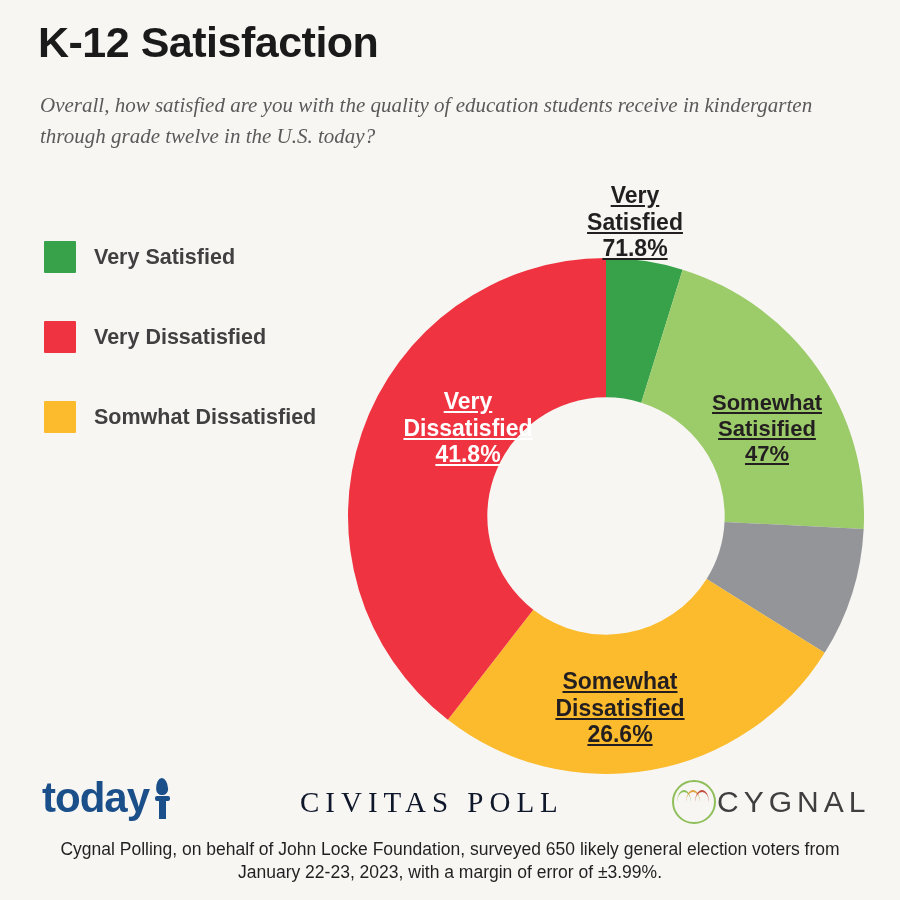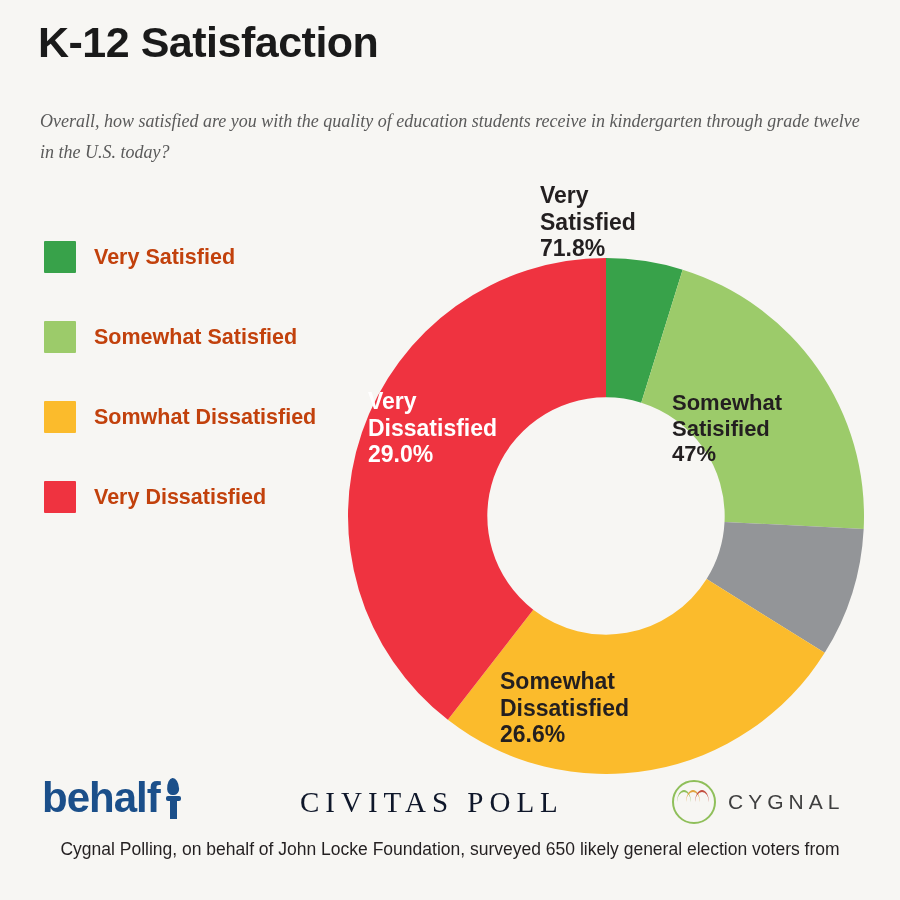--- a/index.html
+++ b/index.html
@@ -29,24 +29,23 @@
     letter-spacing: -0.5px;
     color: #1a1a1a;
   }
   .subtitle {
     position: absolute;
     left: 40px;
     top: 90px;
     width: 830px;
     font-family: "Liberation Serif", serif;
     font-style: italic;
-    font-size: 18px;
+    font-size: 21px;
     line-height: 31px;
     color: #5a5a5a;
-    margin-top: 16px;
   }
   .legend {
     position: absolute;
     left: 44px;
     top: 228px;
     width: 330px;
   }
   .legend-item {
     display: flex;
     align-items: center;
@@ -56,37 +55,39 @@
   .legend-swatch {
     width: 32px;
     height: 32px;
     flex: 0 0 32px;
     border-radius: 1px;
   }
   .legend-label {
     margin-left: 18px;
     font-size: 21.5px;
     font-weight: bold;
-    color: #c2410c;
+    color: #404040;
     white-space: nowrap;
   }
   .donut-wrap {
     position: absolute;
     left: 348px;
     top: 258px;
     width: 516px;
     height: 516px;
   }
   .donut-wrap svg {
     display: block;
   }
   .slice-label {
     position: absolute;
+    text-align: center;
     font-weight: bold;
     line-height: 1.16;
+    text-decoration: underline;
   }
   .slice-label .pct {
     font-weight: bold;
   }
   .label-very-satisfied {
     left: 540px;
     top: 182px;
     width: 190px;
     font-size: 23px;
     color: #231f20;
@@ -194,22 +195,22 @@
     width: 14px;
     height: 22px;
     border-top: 2.5px solid #e07a3f;
     border-radius: 50% 50% 0 0;
     top: 8px;
   }
   .cygnal-mark .w1 { left: 3px; border-color: #8fbf5a; }
   .cygnal-mark .w2 { left: 12px; border-color: #e0a33f; }
   .cygnal-mark .w3 { left: 21px; border-color: #c24d3f; }
   .cygnal-text {
-    margin-left: 12px;
-    font-size: 21px;
+    margin-left: 1px;
+    font-size: 30px;
     letter-spacing: 5px;
     color: #3f3f3f;
     font-weight: normal;
     text-align: right;
   }
   .source-note {
     position: absolute;
     left: 0;
     top: 838px;
     width: 900px;
@@ -227,30 +228,26 @@
   <div class="title">K-12 Satisfaction</div>
 
   <div class="subtitle">Overall, how satisfied are you with the quality of education students receive in kindergarten through grade twelve in the U.S. today?</div>
 
   <div class="legend">
     <div class="legend-item">
       <span class="legend-swatch" style="background:#38a24a"></span>
       <span class="legend-label">Very Satisfied</span>
     </div>
     <div class="legend-item">
-      <span class="legend-swatch" style="background:#9ccb6a"></span>
-      <span class="legend-label">Somewhat Satisfied</span>
+      <span class="legend-swatch" style="background:#ef3340"></span>
+      <span class="legend-label">Very Dissatisfied</span>
     </div>
     <div class="legend-item">
       <span class="legend-swatch" style="background:#fbbb2c"></span>
       <span class="legend-label">Somwhat Dissatisfied</span>
-    </div>
-    <div class="legend-item">
-      <span class="legend-swatch" style="background:#ef3340"></span>
-      <span class="legend-label">Very Dissatisfied</span>
     </div>
   </div>
 
   <div class="donut-wrap">
     <svg width="516" height="516" viewBox="0 0 516 516">
       <g id="donut-slices">
           <path d="M 258 0 A 258 258 0 0 1 334.63672804687496 11.644947455366122 L 293.2528949015625 144.67667582946842 A 118.68 118.68 0 0 0 258 139.32 Z" fill="#38a24a"></path>
           <path d="M 334.63672804687496 11.644947455366122 A 258 258 0 0 1 515.6741348043524 270.9630340903805 L 376.53010201000217 263.962995681575 A 118.68 118.68 0 0 0 293.2528949015625 144.67667582946842 Z" fill="#9ccb6a"></path>
           <path d="M 515.6741348043524 270.9630340903805 A 258 258 0 0 1 476.7009075099515 394.8718855511373 L 358.6024174545777 320.96106735352316 A 118.68 118.68 0 0 0 376.53010201000217 263.962995681575 Z" fill="#939598"></path>
           <path d="M 476.7009075099515 394.8718855511373 A 258 258 0 0 1 99.86998015753213 461.8599931929282 L 185.26019087246476 351.77559686874696 A 118.68 118.68 0 0 0 358.6024174545777 320.96106735352316 Z" fill="#fbbb2c"></path>
@@ -267,46 +264,47 @@
 
   <div class="slice-label label-somewhat-satisfied">
     <div>Somewhat</div>
     <div>Satisified</div>
     <div class="pct">47%</div>
   </div>
 
   <div class="slice-label label-very-dissatisfied">
     <div>Very</div>
     <div>Dissatisfied</div>
-    <div class="pct">29.0%</div>
+    <div class="pct">41.8%</div>
   </div>
 
   <div class="slice-label label-somewhat-dissatisfied">
     <div>Somewhat</div>
     <div>Dissatisfied</div>
     <div class="pct">26.6%</div>
   </div>
 
   <div class="footer-logos">
     <div class="logo-locke">
-      <span>behalf</span>
+      <span>today</span>
       <span class="torch">
         <span class="flame"></span>
         <span class="base"></span>
         <span class="stick"></span>
       </span>
     </div>
     <div class="logo-civitas">CIVITAS POLL</div>
     <div class="logo-cygnal">
       <span class="cygnal-mark">
         <span class="wave w1"></span>
         <span class="wave w2"></span>
         <span class="wave w3"></span>
       </span>
       <span class="cygnal-text">CYGNAL</span>
     </div>
   </div>
 
   <div class="source-note">
     <div>Cygnal Polling, on behalf of John Locke Foundation, surveyed 650 likely general election voters from</div>
+    <div>January 22-23, 2023, with a margin of error of ±3.99%.</div>
   </div>
 
 </div>
 
 </body></html>

